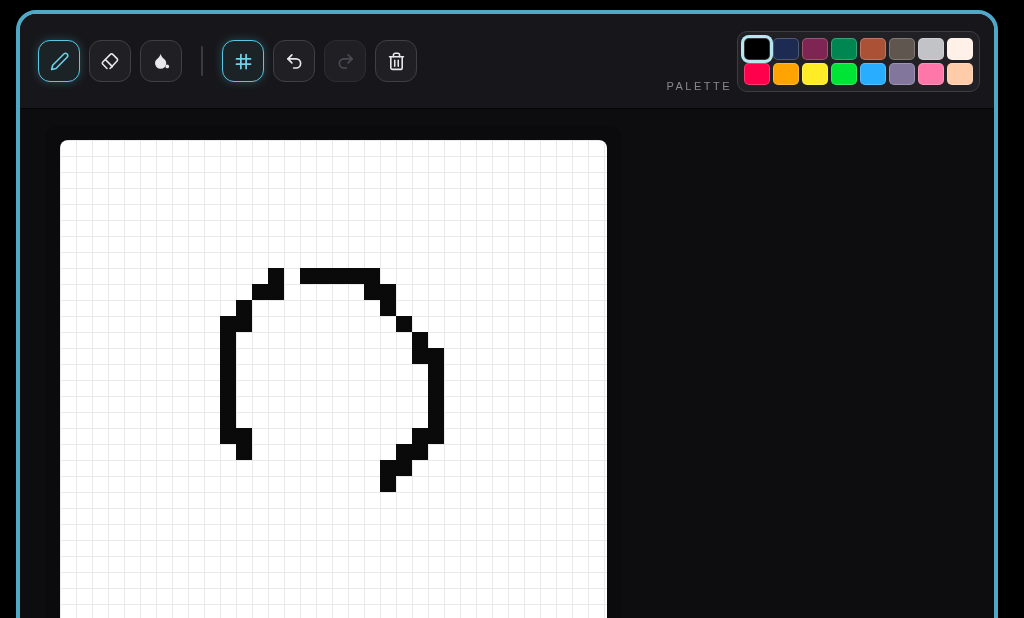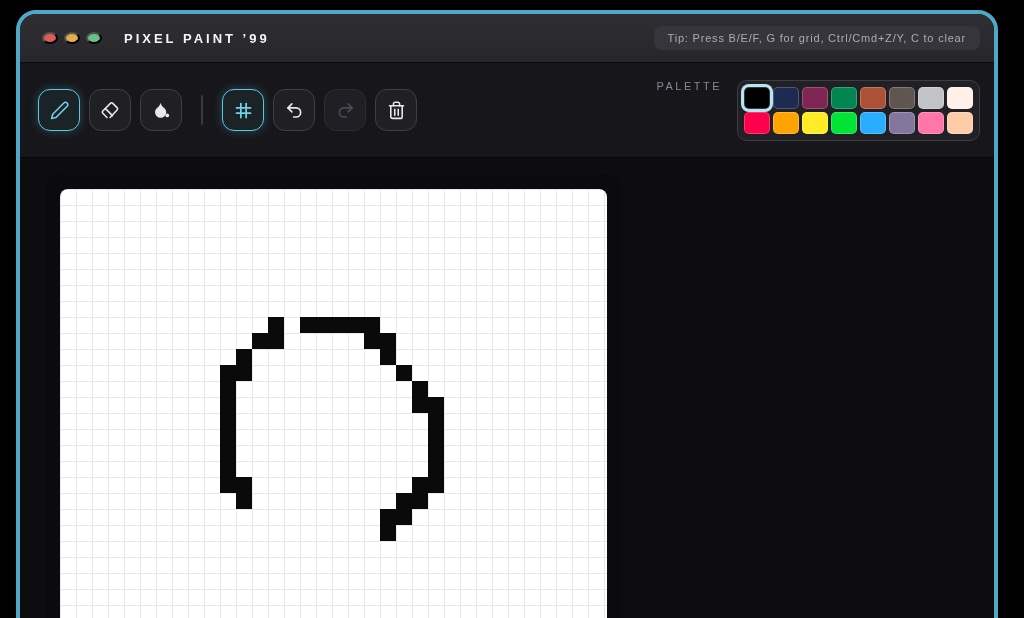--- a/index.html
+++ b/index.html
@@ -42,21 +42,21 @@
     padding:0;cursor:pointer;
   }
   .btn svg{width:21px;height:21px;display:block}
   .btn.active{
     border-color:#58c8e3;color:#6fd2ea;background:#1b2327;
     box-shadow:0 0 10px rgba(88,200,227,.28);
   }
   .btn.disabled{color:#4b4b54;border-color:#2c2c32}
   .sep{width:2px;height:30px;background:#3a3a41;border-radius:1px;
     margin:0 19px 0 10px}
-  .palette-group{margin-left:auto;display:flex;align-items:flex-start;gap:15px}
+  .palette-group{margin-left:auto;display:flex;align-items:flex-end;gap:5px}
   .palette-label{font-size:11px;letter-spacing:2.5px;color:#87878f}
   .palette-box{
     background:#202025;border:1px solid #3d3d44;border-radius:10px;
     padding:6px;display:grid;grid-template-columns:repeat(8,26px);
     grid-auto-rows:22px;gap:3px;
   }
   .swatch{
     border-radius:5px;border:1px solid rgba(255,255,255,.22);
     box-sizing:border-box;cursor:pointer;padding:0;
   }
@@ -77,29 +77,20 @@
       linear-gradient(90deg,#e9e9ec 1px,transparent 1px);
     background-size:16px 16px;
   }
   .art-pixel{position:absolute;width:16px;height:16px}
 </style>
 </head>
 <body>
 
 <div class="window">
 
-  <div class="titlebar">
-    <div class="lights">
-      <button class="light" style="background: rgb(221, 92, 85);"></button>
-      <button class="light" style="background: rgb(226, 174, 74);"></button>
-      <button class="light" style="background: rgb(103, 193, 137);"></button>
-    </div>
-    <div class="app-title">PIXEL PAINT ’99</div>
-    <div class="tip-pill">Tip: Press B/E/F, G for grid, Ctrl/Cmd+Z/Y, C to clear</div>
-  </div>
 
   <div class="toolbar">
 
     <button class="btn active">
       <span>
         <svg viewBox="0 0 24 24" fill="none" stroke="currentColor" stroke-width="1.8" stroke-linecap="round" stroke-linejoin="round">
           <path d="M17 3.5a2.6 2.6 0 0 1 3.7 3.7L8 20 3 21.2 4.2 16.3 17 3.5Z"></path>
         </svg>
       </span>
     </button>

